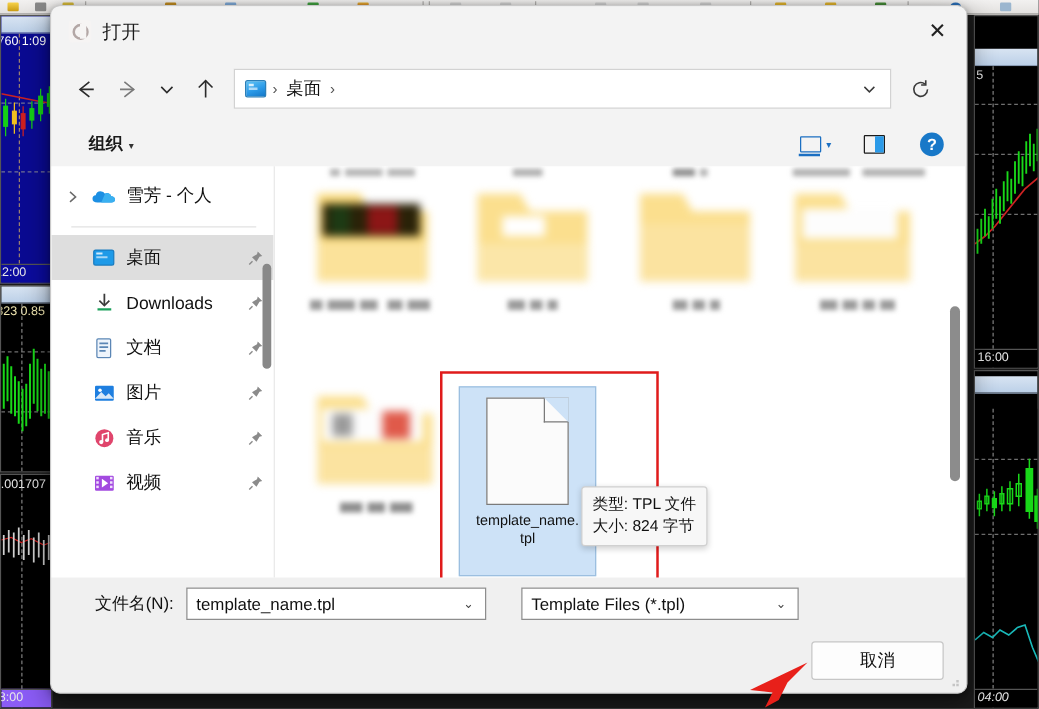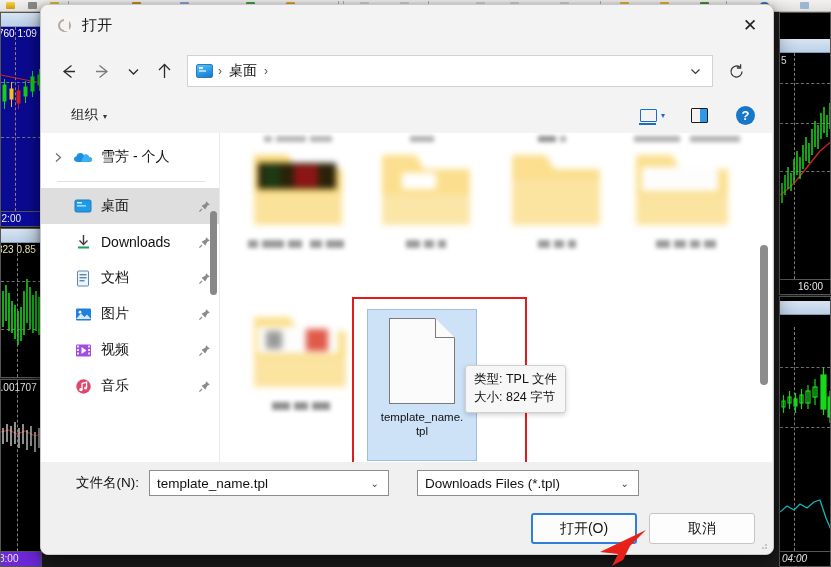--- a/index.html
+++ b/index.html
@@ -154,21 +154,21 @@
 
   
   .cmdbar {
     height: 36px; min-height: 36px;
     display:flex; align-items:center; gap: 0;
     padding-left: 22px; padding-right: 14px;
     background:#f3f3f3;
   }
   .cmd {
     font-size: 13.5px; color:#1a1a1a; padding: 4px 8px;
-    display:flex; align-items:center; gap:5px;
+    display:flex; align-items:center; gap:5px;font-weight:bold;
   }
   .cmd .caret { font-size: 8px; color:#333; position:relative; top:1px;}
   .cmd-spacer { flex:1; }
   .viewbtn { display:flex; align-items:center; gap:4px; padding: 3px 4px; }
   .mon-ico {
     width: 17px; height: 13px; border:1.6px solid #1b6fc2; border-radius:1px;
     position: relative;
   }
   .mon-ico::after{
     content:""; position:absolute; left:-1.6px; bottom:-4px; width:17px; height:2px;
@@ -400,21 +400,21 @@
             <line x1="10" y1="16" x2="10" y2="36"></line>
               <line x1="14" y1="12" x2="14" y2="34"></line>
             <line x1="18" y1="18" x2="18" y2="38"></line>
               <line x1="22" y1="14" x2="22" y2="34"></line>
             <line x1="26" y1="20" x2="26" y2="40"></line>
               <line x1="30" y1="16" x2="30" y2="36"></line>
             <line x1="34" y1="22" x2="34" y2="42"></line>
               <line x1="38" y1="18" x2="38" y2="38"></line>
           </g>
         </svg>
-        <div class="axis-strip" style="background:#6d28d9;">
+        <div class="axis-strip" style="background:#8b5cf6;">
           <div class="axis-lbl" style="left:-2px;top:1px;">8:00</div>
         </div>
       </div>
     </div>
 
     <div class="chart-pane" style="left:779px;top:12px;width:52px;height:283px;background:#000;border:1px solid #555;">
       <div class="chart-head" style="top:26px;"></div>
       <div class="chart-body" style="top:40px;background:#000;">
         <div class="axis-lbl" style="left:1px;top:2px;color:#e8e8e8;">5</div>
         <div class="gridline-h" style="top:30px;"></div>
@@ -437,21 +437,21 @@
             <line x1="32" y1="66" x2="32" y2="92"></line>
               <line x1="35" y1="58" x2="35" y2="84"></line>
             <line x1="38" y1="62" x2="38" y2="86"></line>
               <line x1="41" y1="50" x2="41" y2="76"></line>
             <line x1="44" y1="44" x2="44" y2="70"></line>
               <line x1="47" y1="52" x2="47" y2="74"></line>
             <line x1="50" y1="40" x2="50" y2="66"></line>
           </g>
         </svg>
         <div class="axis-strip" style="background:#000;">
-          <div class="axis-lbl" style="left:18px;top:1px;">16:00</div>
+          <div class="axis-lbl" style="left:2px;top:1px;">16:00</div>
         </div>
       </div>
     </div>
 
     <div class="chart-pane" style="left:779px;top:296px;width:52px;height:271px;background:#000;border:1px solid #555;">
       <div class="chart-head" style="top:4px;"></div>
       <div class="chart-body" style="top:30px;background:#000;">
         <div class="gridline-h" style="top:40px;"></div>
         <div class="gridline-h" style="top:100px;"></div>
         <div class="gridline-v" style="left:14px;border-color:rgba(180,180,180,.7);"></div>
@@ -654,20 +654,39 @@
             <svg width="13" height="13" viewBox="0 0 13 13">
                 <path d="M8.2 1.2 L11.8 4.8 L9.6 5.4 L7.2 9.4 L3.6 5.8 L7.6 3.4 Z" fill="#8b8b8b"></path>
                 <line x1="4" y1="9" x2="1.4" y2="11.6" stroke="#8b8b8b" stroke-width="1.2"></line>
               </svg>
           </span>
         </div>
 
         <div class="nav-item">
           <span class="nav-chev"></span>
           <span class="nav-ico">
+            <svg width="17" height="17" viewBox="0 0 17 17">
+              <circle cx="8.5" cy="8.5" r="7.2" fill="#e0456c"></circle>
+              <path d="M7 11.6 V5.6 L11.6 4.2 V10" fill="none" stroke="#fff" stroke-width="1.3"></path>
+              <circle cx="6" cy="11.6" r="1.7" fill="#fff"></circle>
+                <circle cx="10.6" cy="10.1" r="1.5" fill="#fff"></circle>
+            </svg>
+          </span>
+          <span class="nav-label">音乐</span>
+          <span class="pin">
+            <svg width="13" height="13" viewBox="0 0 13 13">
+                <path d="M8.2 1.2 L11.8 4.8 L9.6 5.4 L7.2 9.4 L3.6 5.8 L7.6 3.4 Z" fill="#8b8b8b"></path>
+                <line x1="4" y1="9" x2="1.4" y2="11.6" stroke="#8b8b8b" stroke-width="1.2"></line>
+              </svg>
+          </span>
+        </div>
+
+        <div class="nav-item">
+          <span class="nav-chev"></span>
+          <span class="nav-ico">
             <svg width="17" height="15" viewBox="0 0 17 15">
               <rect x="1" y="1.5" width="15" height="12" rx="1" fill="#a34ae0"></rect>
               <g fill="#efe0fb">
                   <rect x="2" y="2.5" width="2" height="2"></rect>
                   <rect x="2" y="6" width="2" height="2"></rect>
                   <rect x="2" y="9.5" width="2" height="2"></rect>
                   <rect x="13" y="2.5" width="2" height="2"></rect>
                   <rect x="13" y="6" width="2" height="2"></rect>
                   <rect x="13" y="9.5" width="2" height="2"></rect>
                 </g>
@@ -676,39 +695,20 @@
           </span>
           <span class="nav-label">视频</span>
           <span class="pin">
             <svg width="13" height="13" viewBox="0 0 13 13">
                 <path d="M8.2 1.2 L11.8 4.8 L9.6 5.4 L7.2 9.4 L3.6 5.8 L7.6 3.4 Z" fill="#8b8b8b"></path>
                 <line x1="4" y1="9" x2="1.4" y2="11.6" stroke="#8b8b8b" stroke-width="1.2"></line>
               </svg>
           </span>
         </div>
 
-        <div class="nav-item">
-          <span class="nav-chev"></span>
-          <span class="nav-ico">
-            <svg width="17" height="17" viewBox="0 0 17 17">
-              <circle cx="8.5" cy="8.5" r="7.2" fill="#e0456c"></circle>
-              <path d="M7 11.6 V5.6 L11.6 4.2 V10" fill="none" stroke="#fff" stroke-width="1.3"></path>
-              <circle cx="6" cy="11.6" r="1.7" fill="#fff"></circle>
-                <circle cx="10.6" cy="10.1" r="1.5" fill="#fff"></circle>
-            </svg>
-          </span>
-          <span class="nav-label">音乐</span>
-          <span class="pin">
-            <svg width="13" height="13" viewBox="0 0 13 13">
-                <path d="M8.2 1.2 L11.8 4.8 L9.6 5.4 L7.2 9.4 L3.6 5.8 L7.6 3.4 Z" fill="#8b8b8b"></path>
-                <line x1="4" y1="9" x2="1.4" y2="11.6" stroke="#8b8b8b" stroke-width="1.2"></line>
-              </svg>
-          </span>
-        </div>
-
 
         <div class="sb-track" style="top:50px;bottom:8px;">
           <div class="sb-thumb" style="top:28px;height:84px;"></div>
         </div>
       </div>
 
       <div class="filelist">
 
         <div class="blur-row" style="left:0;top:0;right:0;height:160px;">
 
@@ -840,45 +840,44 @@
         <div class="file-tile" style="left:147px;top:176px;width:110px;height:152px;">
           <div class="doc-ico">
             <span class="doc-fold"></span>
           </div>
           <div class="file-name">
             <span>template_name.</span><br>
             <span>tpl</span>
           </div>
         </div>
 
-        <div class="tooltip" style="left:245px;top:232px;">
+        <div class="tooltip" style="left:245px;top:256px;">
           <div>类型: TPL 文件</div>
           <div>大小: 824 字节</div>
         </div>
 
         <div class="list-sb-track" style="top:4px;bottom:4px;">
           <div class="list-sb-thumb" style="top:108px;height:140px;"></div>
         </div>
       </div>
     </div>
 
     <div class="footer">
       <div class="frow">
         <span class="fname-label">文件名(N):</span>
         <div class="combo" style="width:240px;">
           <span class="val">template_name.tpl</span>
           <span class="chev">⌄</span>
         </div>
         <div class="combo" style="width:222px;margin-left:18px;">
-          <span class="val">Downloads Files (*.tpl)</span>
+          <span class="val">Template Files (*.tpl)</span>
           <span class="chev">⌄</span>
         </div>
       </div>
       <div class="frow2">
-        <div class="btn primary">打开(O)</div>
         <div class="btn">取消</div>
       </div>
       <svg class="resize-grip" viewBox="0 0 10 10">
         <g fill="#9a9a9a">
             <rect x="7" y="7" width="2" height="2"></rect>
             <rect x="4" y="7" width="2" height="2"></rect>
             <rect x="7" y="4" width="2" height="2"></rect>
           </g>
       </svg>
     </div>

